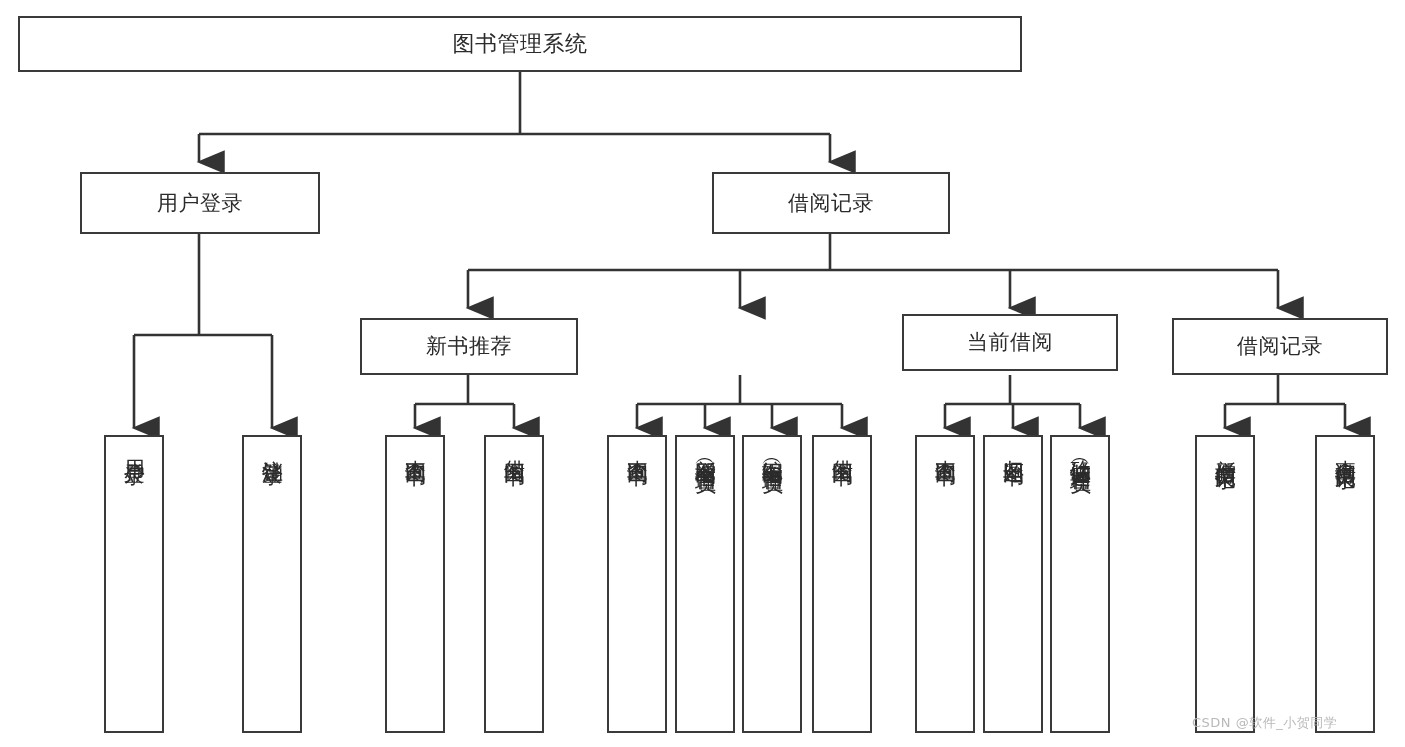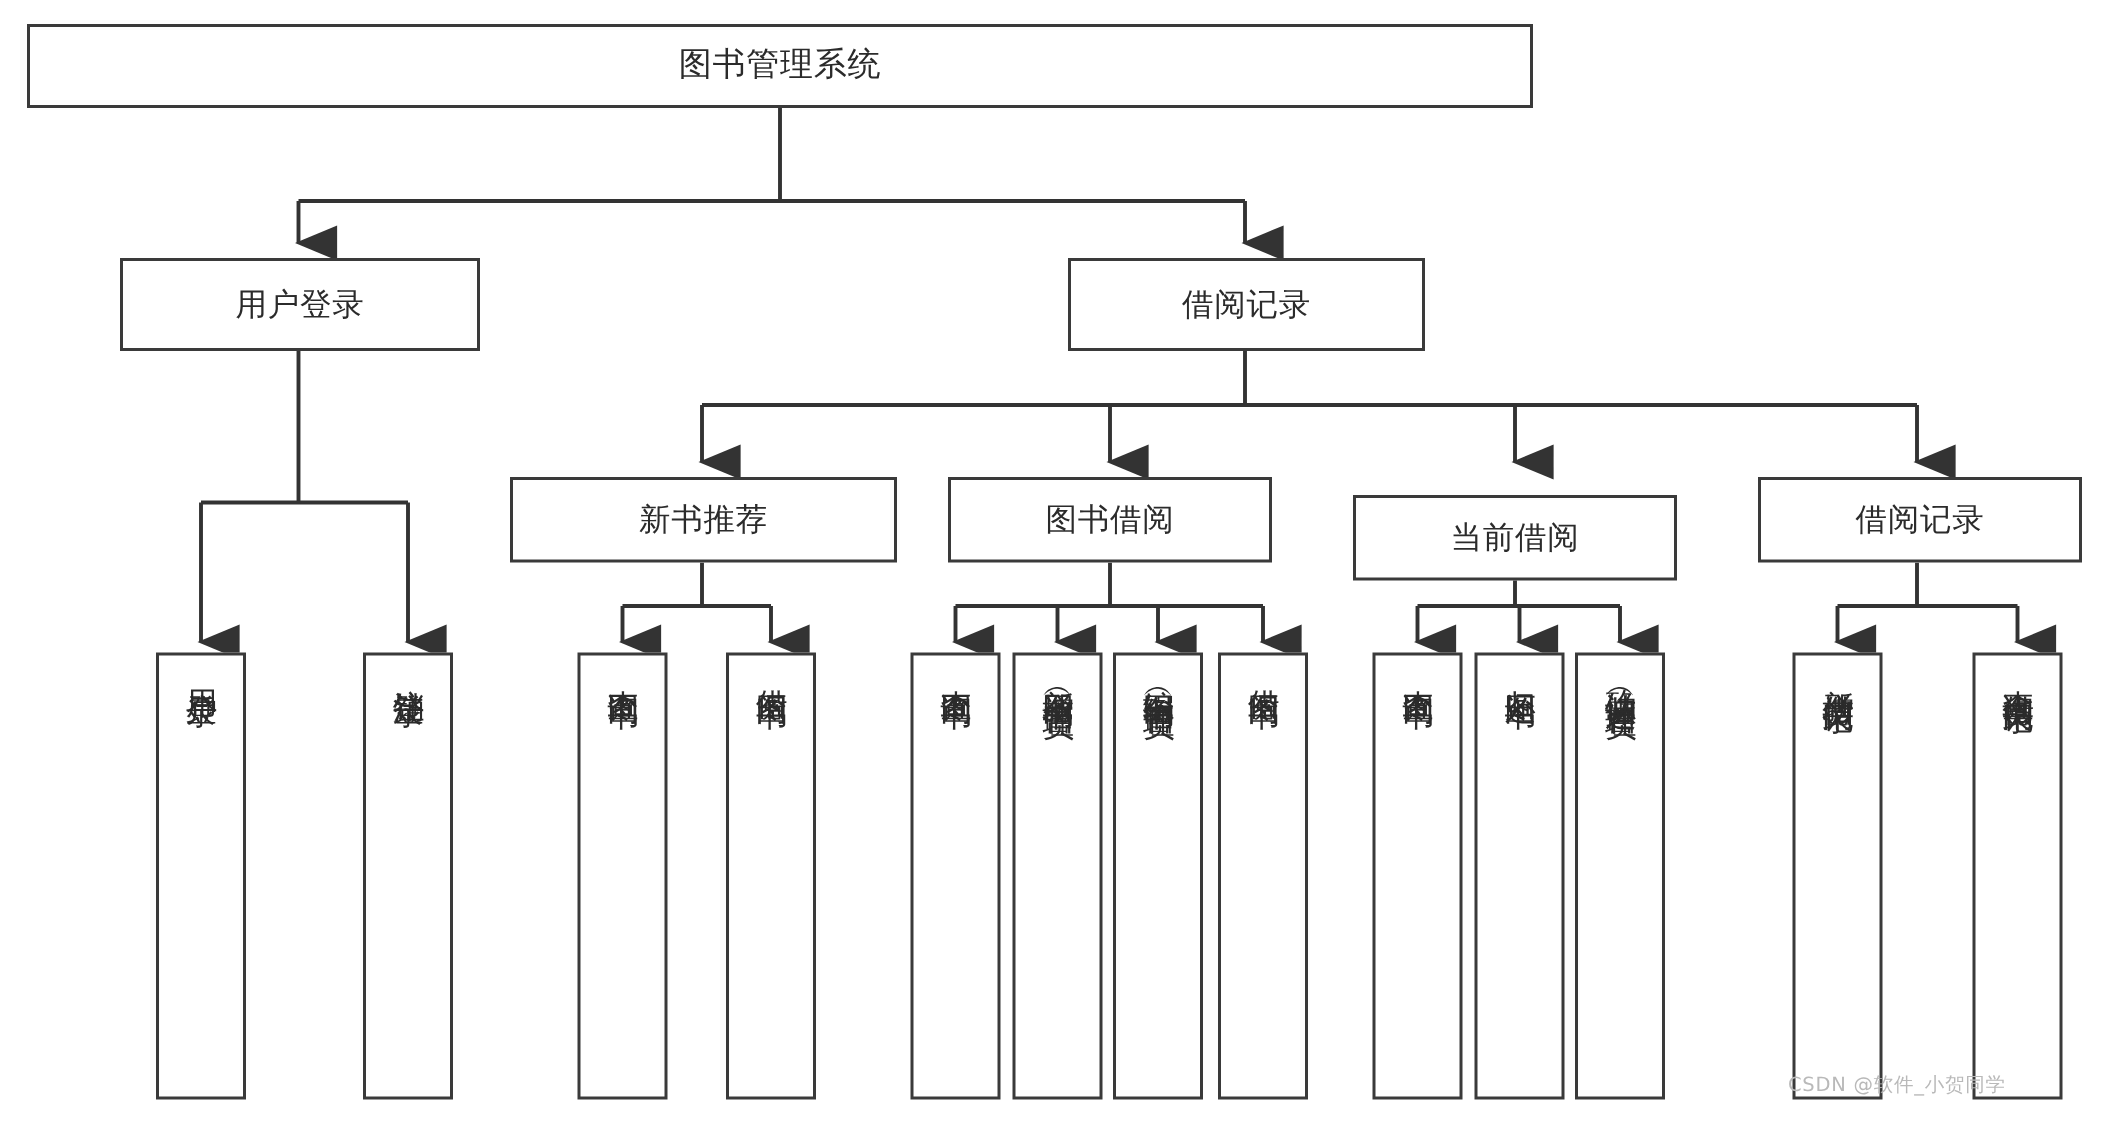--- a/index.html
+++ b/index.html
@@ -130,29 +130,26 @@
   </div>
 
   <div class="node horiz" style="left:80px; top:172px; width:240px; height:62px;">
     <span class="label">用户登录</span>
   </div>
 
   <div class="node horiz" style="left:712px; top:172px; width:238px; height:62px;">
     <span class="label">借阅记录</span>
   </div>
 
-  <div class="node horiz" style="left:340px; top:318px; width:258px; height:57px;">
+  <div class="node horiz" style="left:360px; top:318px; width:218px; height:57px;">
     <span class="label">新书推荐</span>
   </div>
 
-  <div class="node horiz" style="left:632px; top:318px; width:216px; height:57px;">
-    <span class="label">图书借阅</span>
-  </div>
-
-  <div class="node horiz" style="left:902px; top:330px; width:216px; height:57px;">
+
+  <div class="node horiz" style="left:902px; top:314px; width:216px; height:57px;">
     <span class="label">当前借阅</span>
   </div>
 
   <div class="node horiz" style="left:1172px; top:318px; width:216px; height:57px;">
     <span class="label">借阅记录</span>
   </div>
 
   <div class="node vert" style="left:104px; top:435px; width:60px; height:298px;">
     <span class="label">用户登录</span>
   </div>

